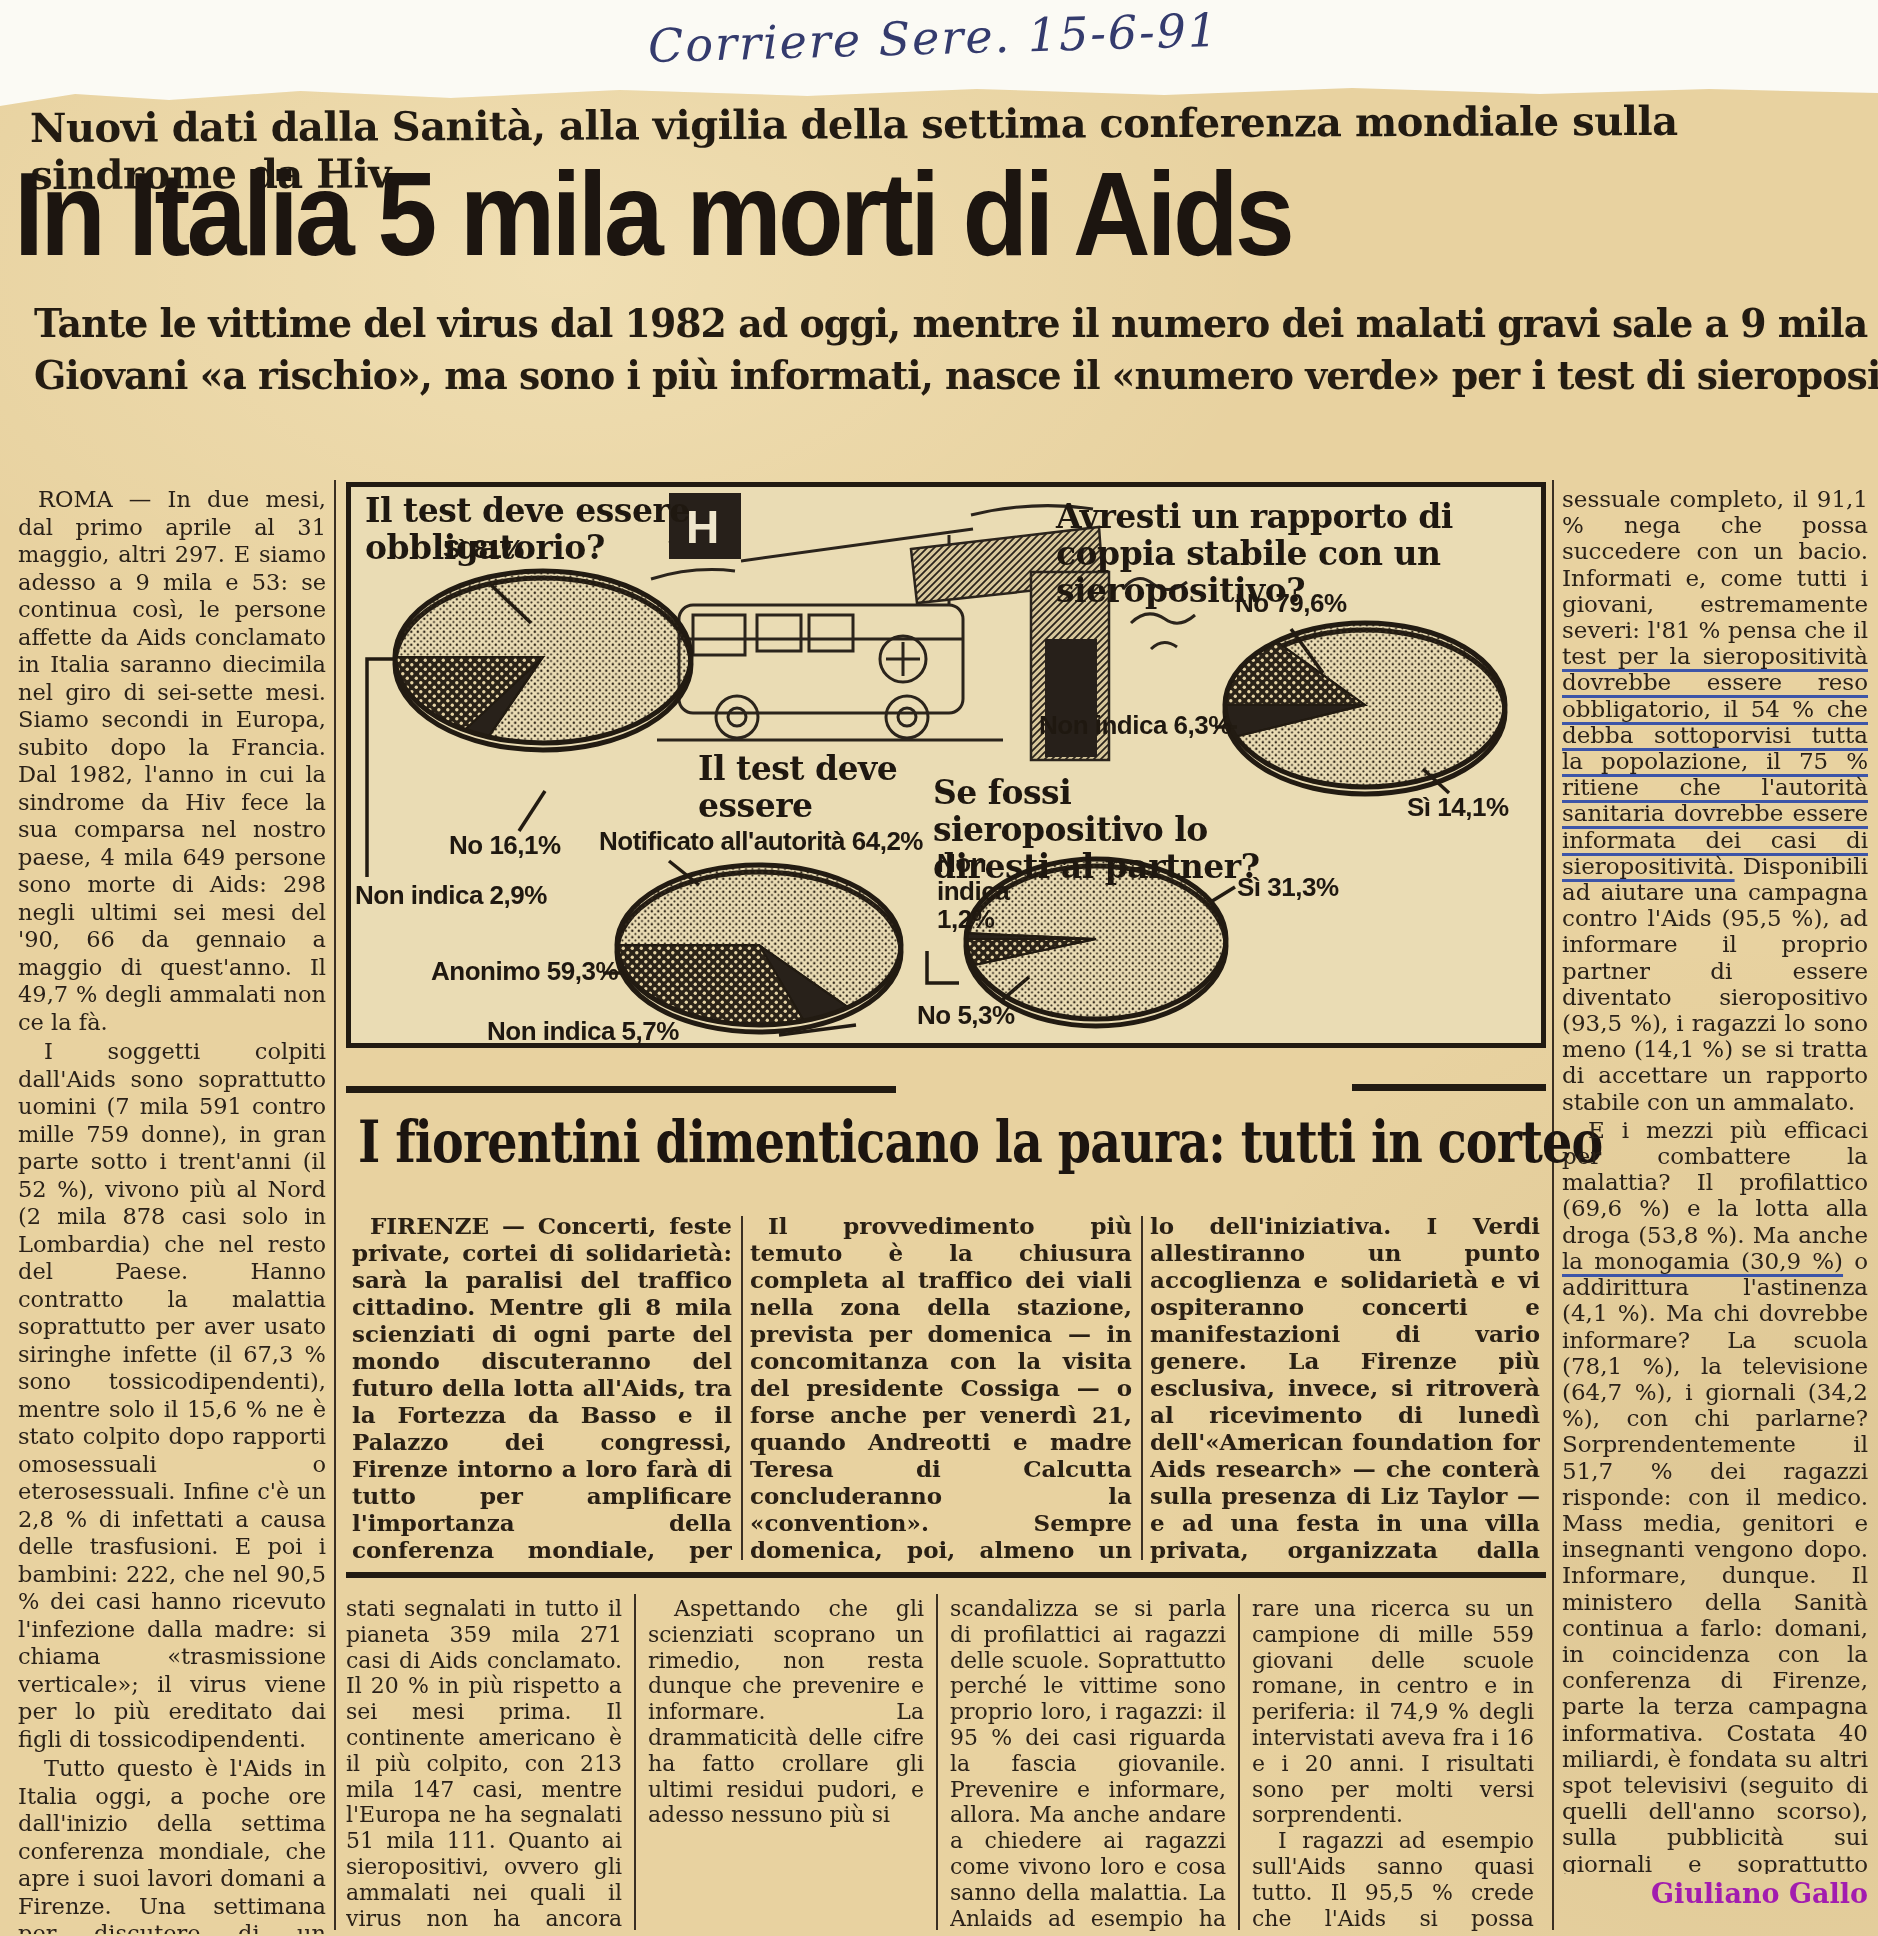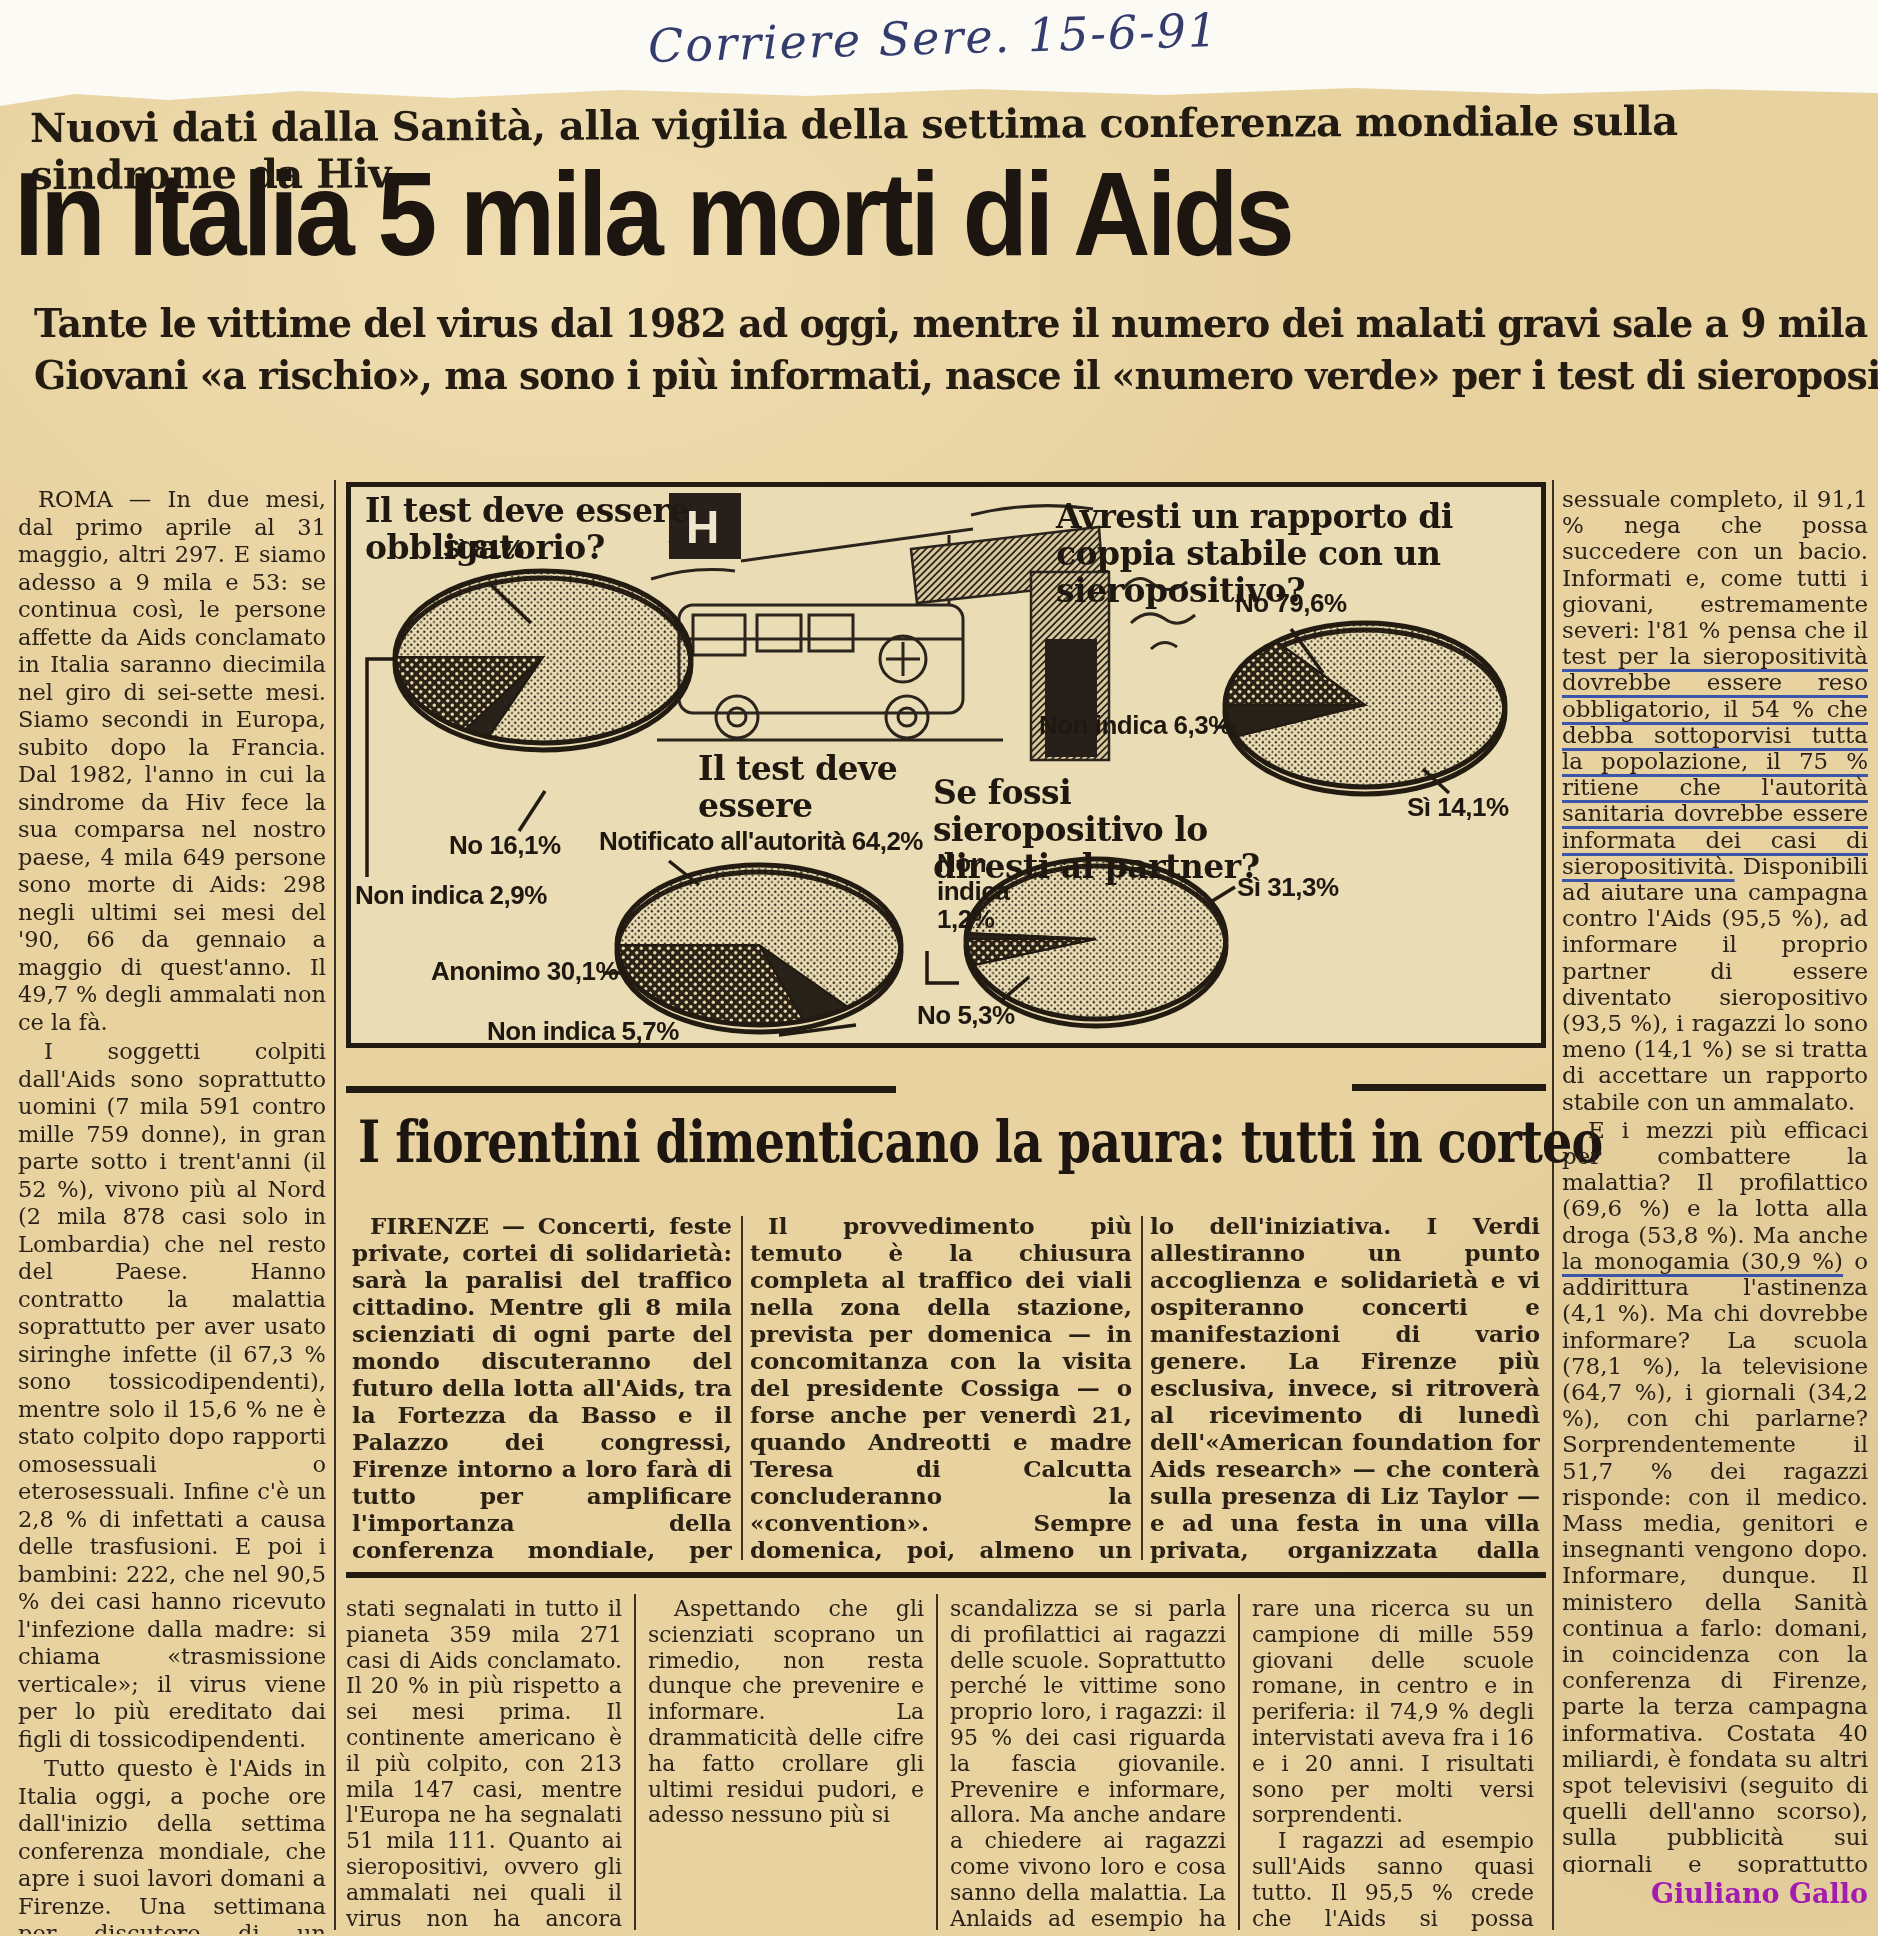--- a/index.html
+++ b/index.html
@@ -189,21 +189,21 @@
     <div class="pie-title" style="left:14px;top:6px;width:340px;">Il test deve essere obbligatorio?</div>
     <div class="pie-title" style="left:316px;top:264px;width:200px;margin-left:31px;">Il test deve essere</div>
     <div class="pie-title" style="left:705px;top:12px;width:480px;">Avresti un rapporto di coppia stabile con un sieropositivo?</div>
     <div class="pie-title" style="left:582px;top:288px;width:340px;">Se fossi sieropositivo lo diresti al partner?</div>
 
     <div class="pie-lbl" style="left:92px;top:48px;">Sì 81%</div>
     <div class="pie-lbl" style="left:98px;top:344px;">No 16,1%</div>
     <div class="pie-lbl" style="left:4px;top:394px;">Non indica 2,9%</div>
 
     <div class="pie-lbl" style="left:248px;top:340px;">Notificato all'autorità 64,2%</div>
-    <div class="pie-lbl" style="left:80px;top:470px;">Anonimo 30,1%</div>
+    <div class="pie-lbl" style="left:80px;top:470px;">Anonimo 59,3%</div>
     <div class="pie-lbl" style="left:136px;top:530px;">Non indica 5,7%</div>
 
     <div class="pie-lbl" style="left:884px;top:102px;">No 79,6%</div>
     <div class="pie-lbl" style="left:688px;top:224px;">Non indica 6,3%</div>
     <div class="pie-lbl" style="left:1056px;top:306px;">Sì 14,1%</div>
 
     <div class="pie-lbl" style="left:886px;top:386px;">Sì 31,3%</div>
     <div class="pie-lbl" style="left:558px;top:362px;width:96px;margin-left:28px;">Non indica 1,2%</div>
     <div class="pie-lbl" style="left:566px;top:514px;">No 5,3%</div>
   </div>

